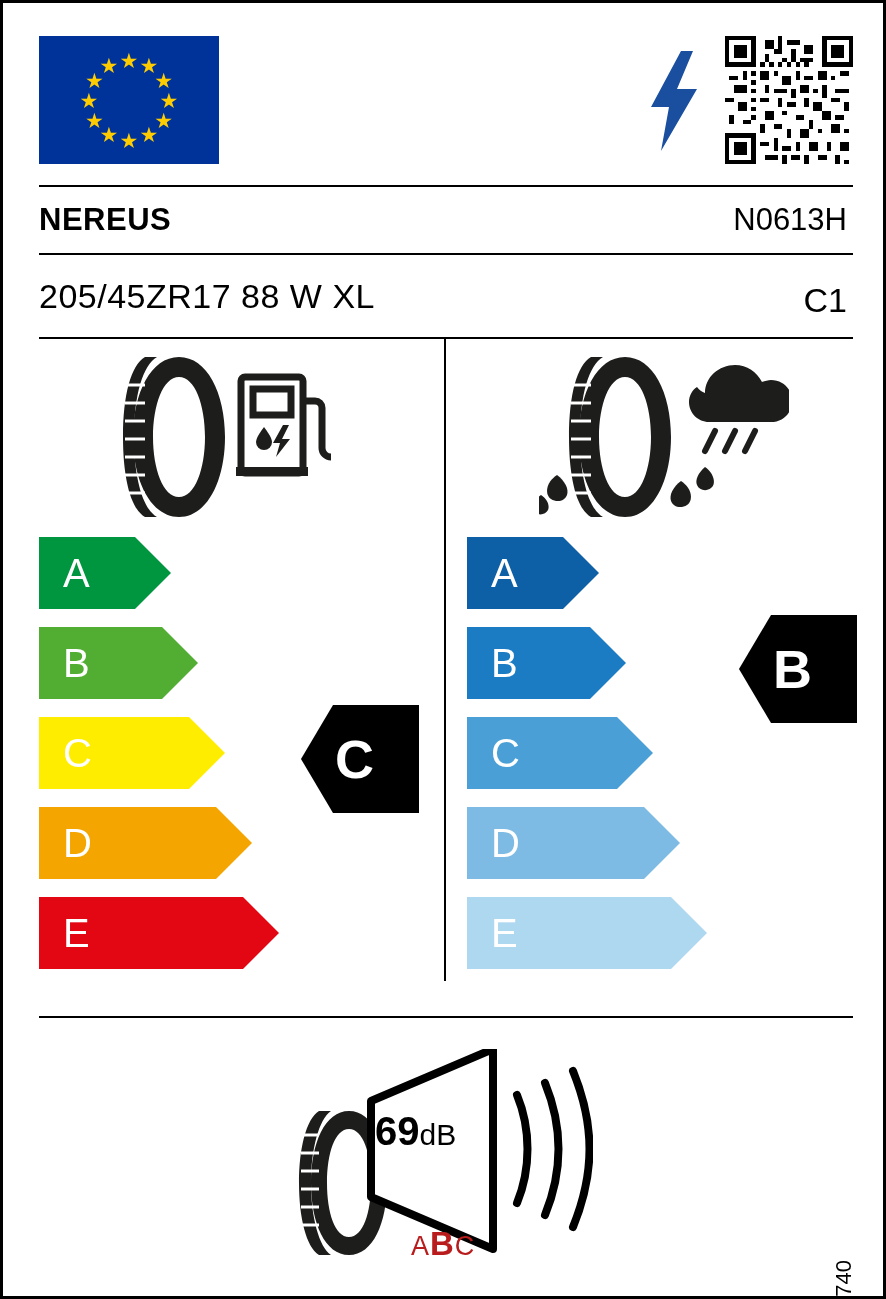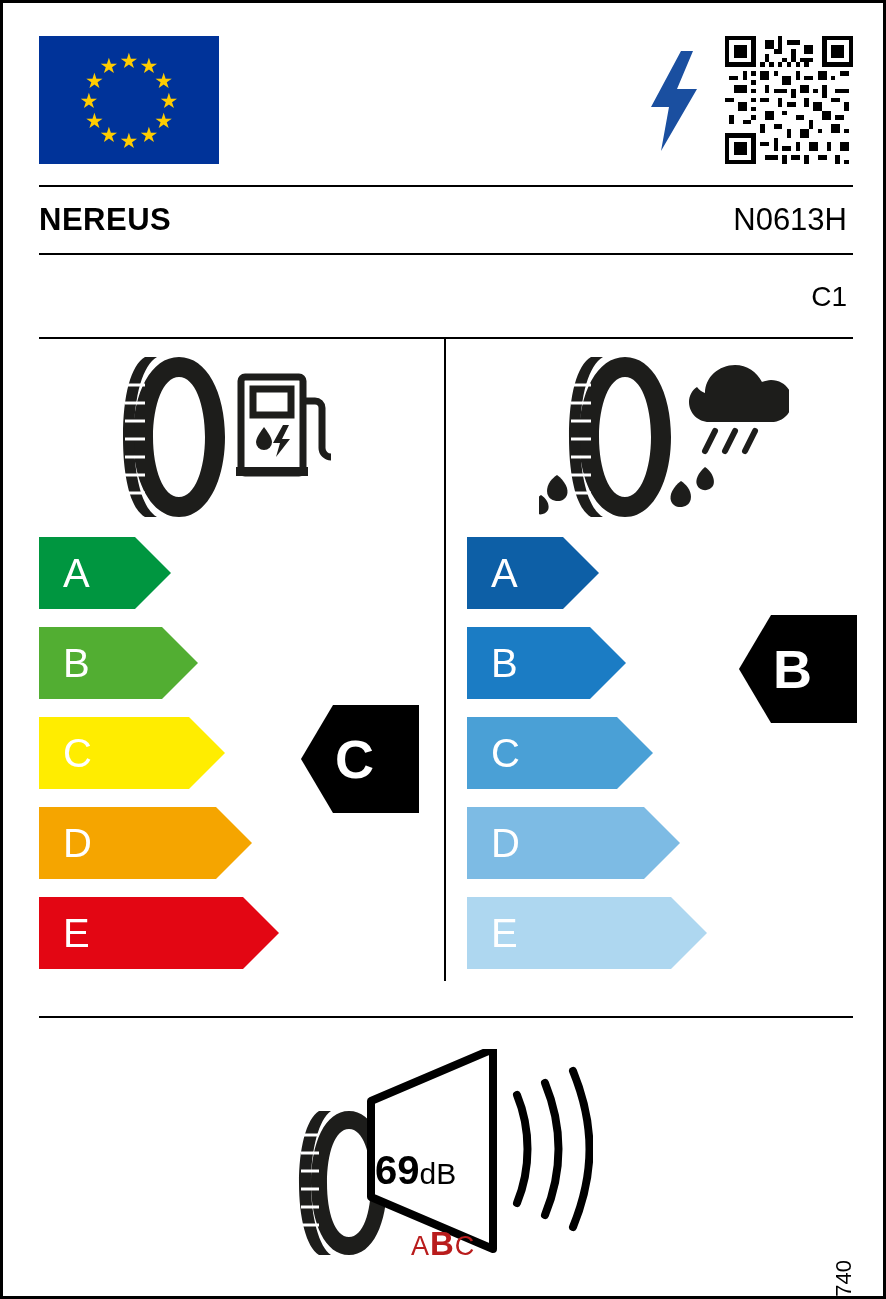--- a/index.html
+++ b/index.html
@@ -87,21 +87,21 @@
   .tyre-size {
     position: absolute;
     left: 36px; top: 274px;
     font-size: 34px;
     color: #000;
     letter-spacing: 0.5px;
   }
   .tyre-class {
     position: absolute;
     right: 36px; top: 278px;
-    font-size: 28px;
+    font-size: 34px;
     color: #000;
   }
 
   
   .vsep {
     position: absolute;
     left: 441px;
     top: 336px;
     width: 2px;
     height: 642px;
@@ -322,20 +322,21 @@
     </div>
   </div>
 
   <div class="rule" style="left:36px; top:182px; width:814px;"></div>
 
   <div class="brand">NEREUS</div>
   <div class="model">N0613H</div>
 
   <div class="rule" style="left:36px; top:250px; width:814px;"></div>
 
+  <div class="tyre-size">205/45ZR17 88 W XL</div>
   <div class="tyre-class">C1</div>
 
   <div class="rule" style="left:36px; top:334px; width:814px;"></div>
 
   <div class="vsep"></div>
 
   <div style="position:absolute;left:120px;top:352px;">
     <svg width="210" height="165" viewBox="0 0 210 165">
 
       <g fill="#1d1d1b">
@@ -505,21 +506,21 @@
       <polygon points="78,52 200,0 200,200 78,148" fill="#fff" stroke="#000" stroke-width="8" stroke-linejoin="round"></polygon>
 
       <g fill="none" stroke="#000" stroke-width="8" stroke-linecap="round">
         <path d="M224 46 C238 80 238 120 224 154"></path>
         <path d="M252 34 C270 78 270 122 252 166"></path>
         <path d="M280 22 C302 76 302 124 280 178"></path>
       </g>
     </svg>
   </div>
 
-  <div class="noise-db" style="left:372px;top:1106px;margin-top:39px;">
+  <div class="noise-db" style="left:372px;top:1106px;">
     <span>69</span><span class="unit">dB</span>
   </div>
 
   <div class="noise-class">
     <span>A</span><b>B</b><span>C</span>
   </div>
 
   <div class="reg-number">2020/740</div>
 
 </div>

